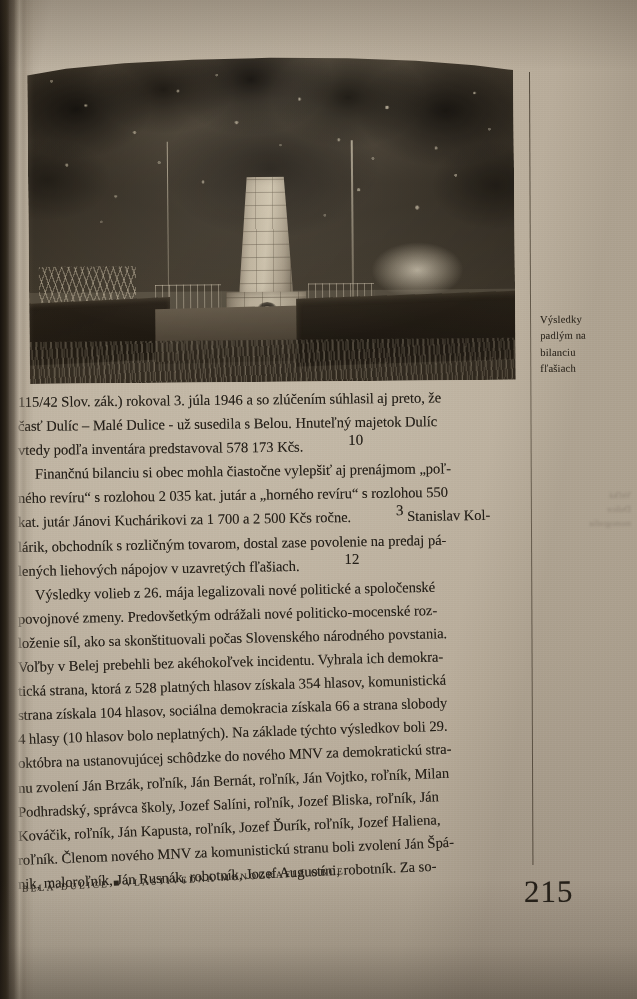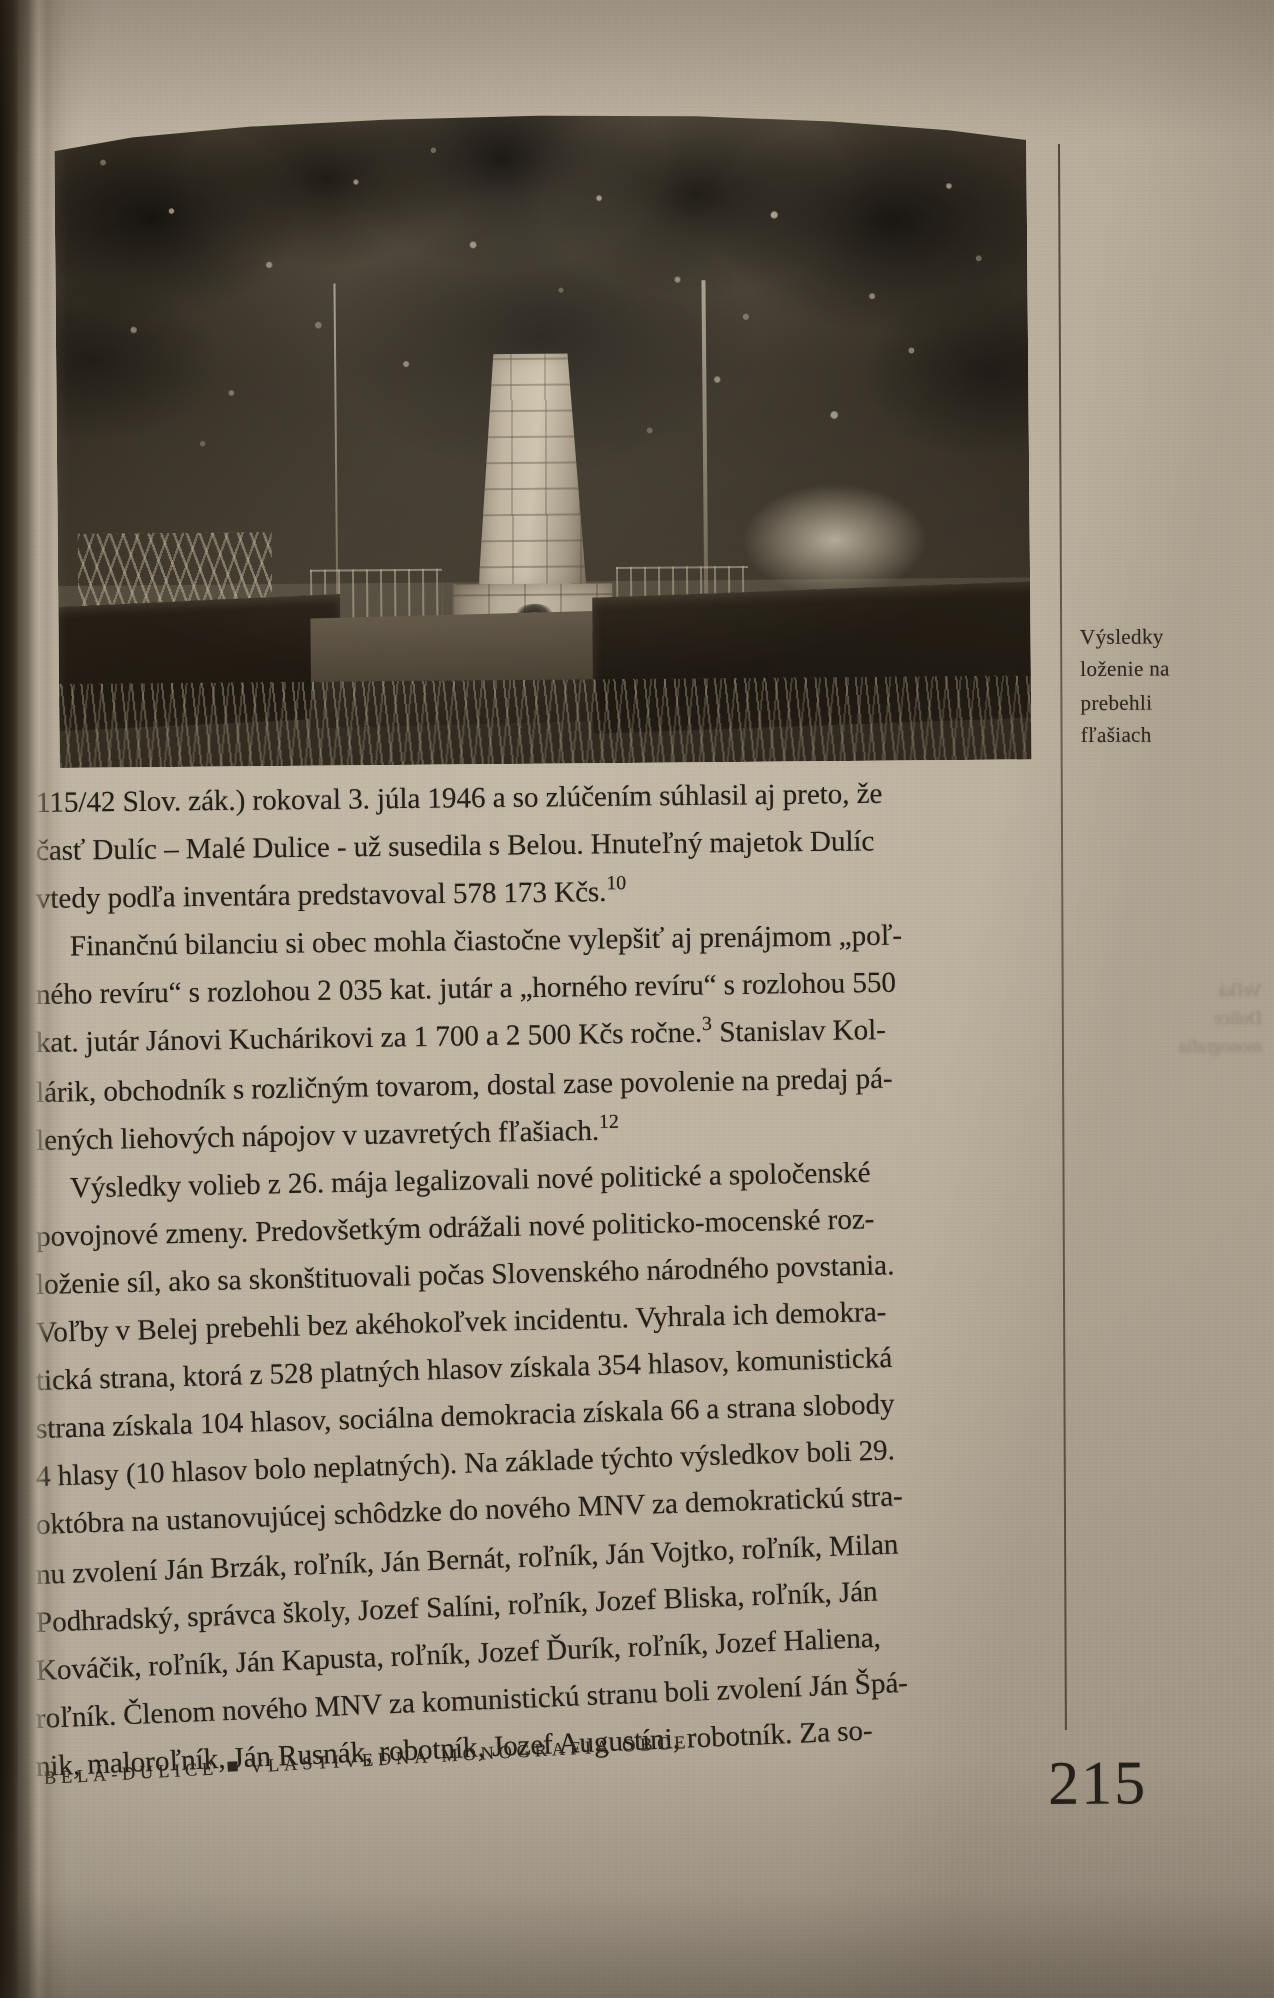--- a/index.html
+++ b/index.html
@@ -330,23 +330,24 @@
     letter-spacing: -0.05px;
   }
   .para + .para { text-indent: 0; }
   .line {
     display: block;
     white-space: nowrap;
     text-shadow: 0 0 .55px rgba(36,31,24,0.45);
   }
   .line.ind { padding-left: 17px; }
   sup {
-    font-size: 10px;
+    font-size: 15px;
     vertical-align: super;
     line-height: 0;
+    margin-left: 45px;
   }
 
   
   .l0  { transform: rotate(-0.62deg); }
   .l1  { transform: rotate(-0.66deg); }
   .l2  { transform: rotate(-0.70deg); }
   .l3  { transform: rotate(-0.76deg); }
   .l4  { transform: rotate(-0.82deg); }
   .l5  { transform: rotate(-0.88deg); }
   .l6  { transform: rotate(-0.96deg); }
@@ -430,22 +431,22 @@
         <div class="ph-grass"></div>
         <div class="ph-tone"></div>
         <div class="ph-fade"></div>
       </div>
     </div>
 
     <div class="margin-rule"></div>
 
     <div class="caption">
       <div>Výsledky</div>
-      <div>loženie na</div>
-      <div>prebehli</div>
+      <div>padlým na</div>
+      <div>bilanciu</div>
       <div>fľašiach</div>
     </div>
 
     <div class="bleed">
       <div>Veľká</div>
       <div>Dulice</div>
       <div>monografia</div>
     </div>
 
     <div class="body-col">

